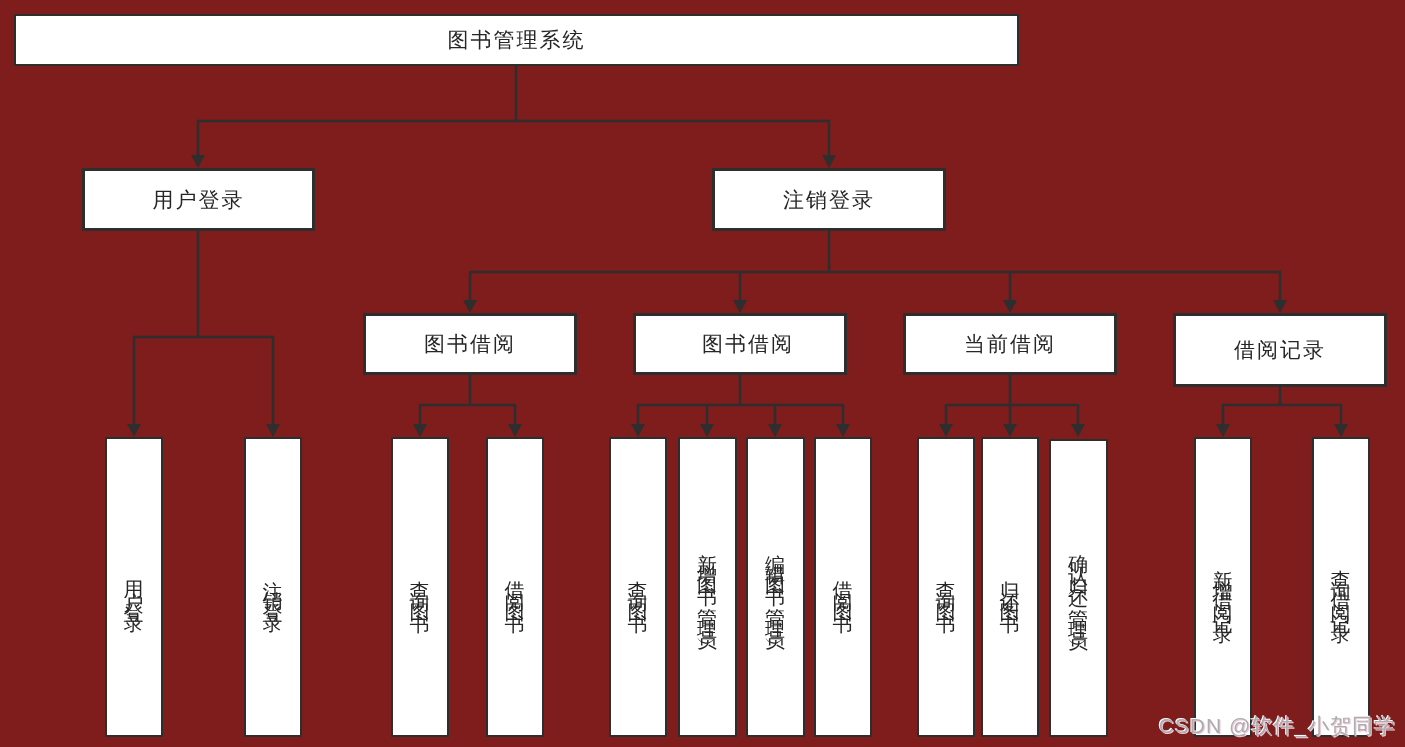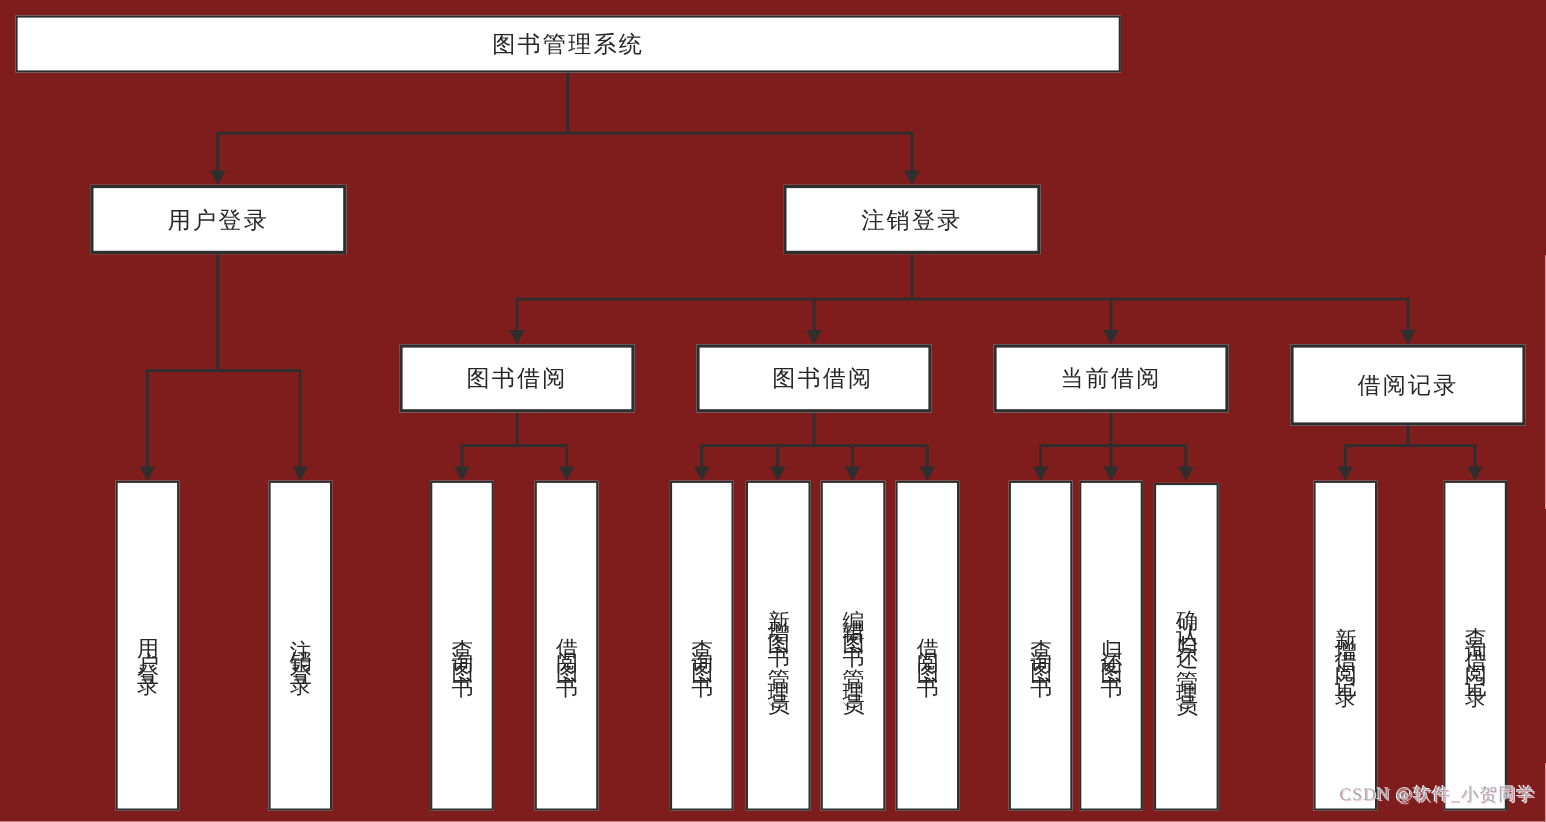--- a/index.html
+++ b/index.html
@@ -19,24 +19,23 @@
     position:absolute;box-sizing:border-box;background:#ffffff;
     border:2px solid #2e2e2e;display:flex;align-items:center;justify-content:center;
     z-index:2;color:#262626;
   }
   .leaf .vlbl{
     writing-mode:vertical-lr;text-orientation:mixed;
     font-size:20px;line-height:1;letter-spacing:11px;white-space:nowrap;
   }
   .watermark{
     position:absolute;right:9px;top:712px;z-index:3;
-    font-size:16px;letter-spacing:1px;color:#aaaeb3;
+    font-size:21px;letter-spacing:1px;color:#aaaeb3;
     text-shadow:1px 1px 0 #f3c6cf, -1px -1px 0 #ffffff;
     white-space:nowrap;
-    font-family:Liberation Serif, serif;
   }
 </style>
 </head>
 <body>
 
 <div class="stage">
 
   <svg class="connectors" width="1405" height="747" viewBox="0 0 1405 747">
     <g stroke="#2e2e2e" stroke-width="2.5" fill="none" stroke-linecap="square">
       <path d="M516,65 V121 M198,121 H829 M198,121 V156 M829,121 V156"></path>

